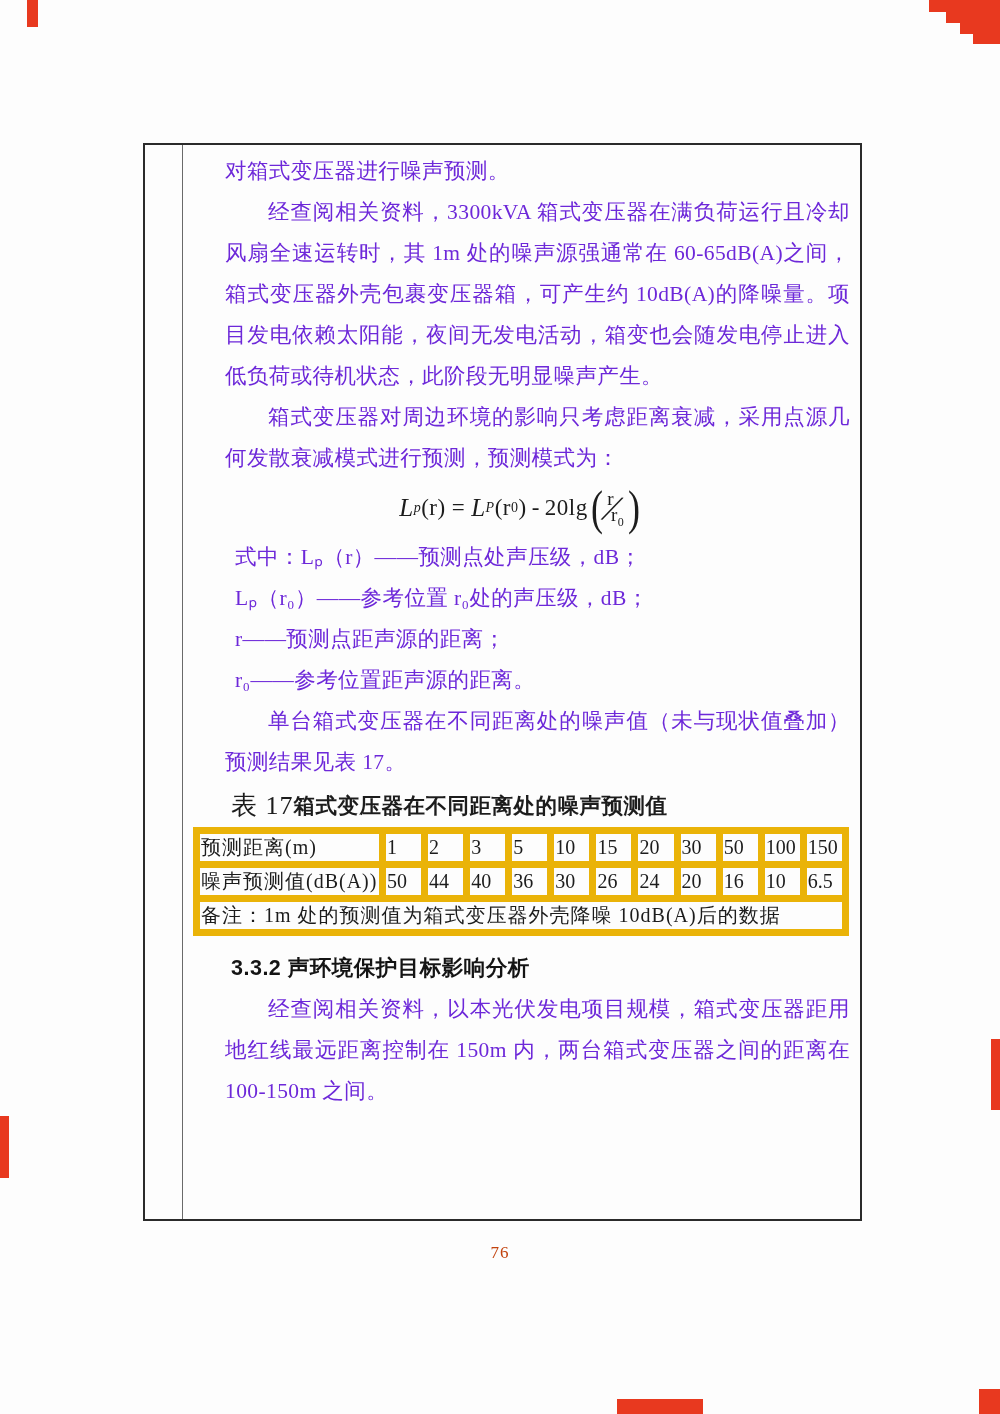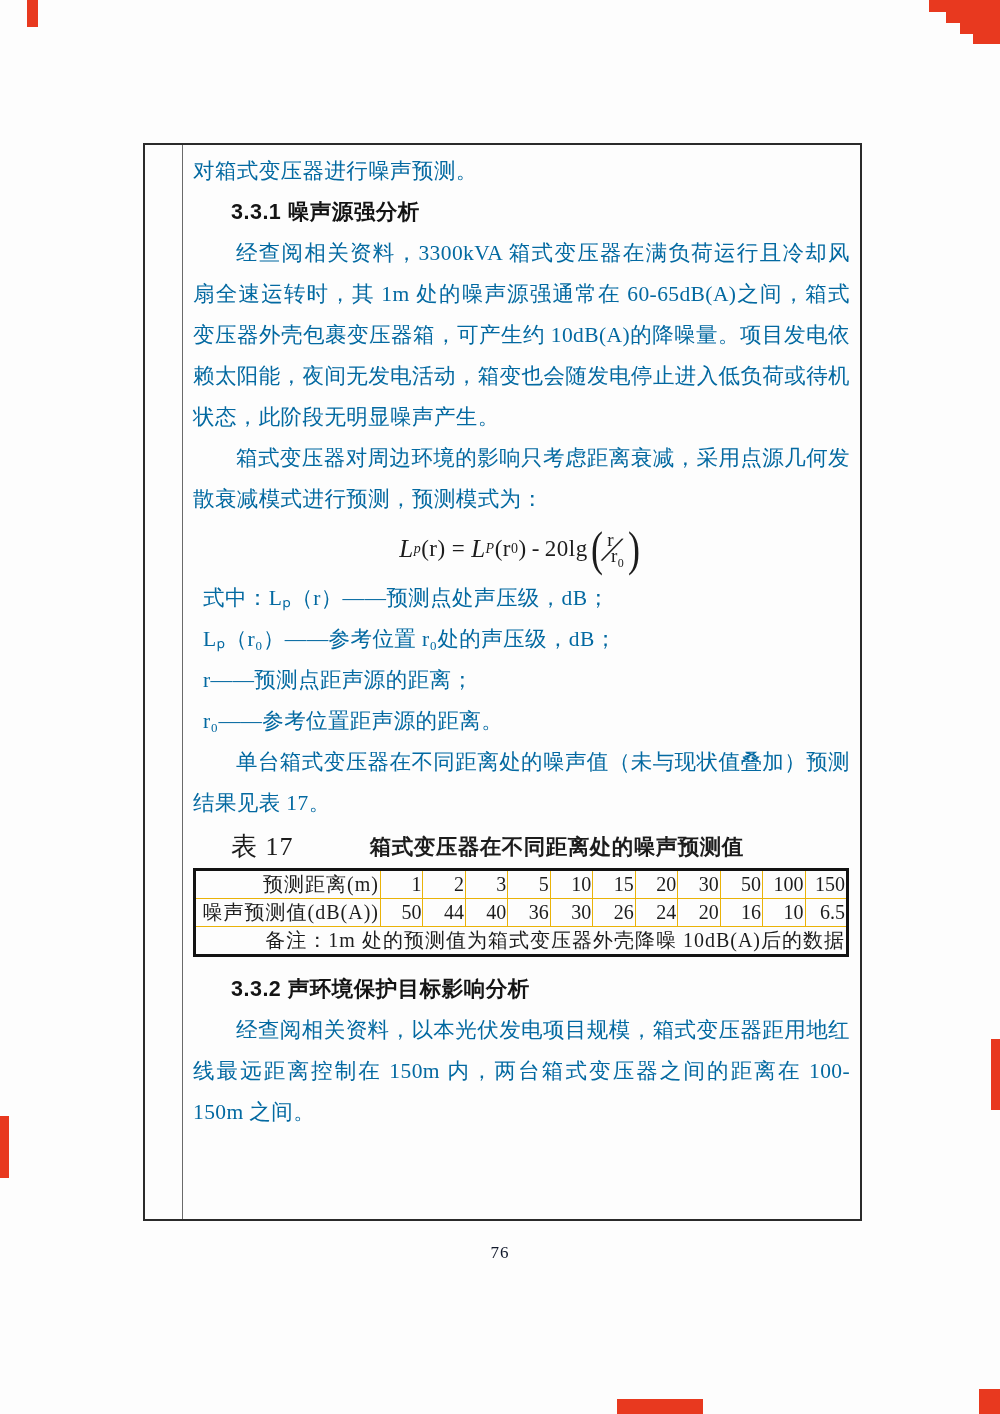--- a/index.html
+++ b/index.html
@@ -13,21 +13,21 @@
   
   .frame {
     position:absolute; left:143px; top:143px; width:719px; height:1078px;
     border:2px solid #2b2b2b; display:flex; background:#fdfdfd;
   }
   .left-col { width:38px; border-right:1px solid #6a6a6a; }
   .main-col { flex:1; padding:6px 10px 0 10px; }
 
   .line, .para, .def {
     font-size:21.5px; line-height:41px; letter-spacing:.4px;
-    text-align:justify; color:#0369a1;
+    text-align:justify; color:#6d28d9;margin-left:32px;
   }
   .para.indent { text-indent:2em; }
   .def { padding-left:10px;font-family:Liberation Serif, serif; }
   .heading {
     font-family:"Liberation Sans","DejaVu Sans",sans-serif;
     font-weight:700; font-size:21.5px; line-height:41px;
     text-indent:38px; letter-spacing:.5px; color:#141414;
   }
 
   
@@ -42,41 +42,41 @@
   .frac { display:inline-flex; align-items:center; margin:0 1px; }
   .fnum { transform:translateY(-9px); font-size:19px; }
   .fslash { font-size:38px; font-weight:100; margin:0 -5px; transform:rotate(8deg); }
   .fden { transform:translateY(9px); font-size:19px; }
   .fden sub { font-size:12px; }
 
   
   .tcaption { display:flex; align-items:center; height:40px; margin-top:2px; }
   .tcap-label { font-size:26px; margin-left:38px; letter-spacing:1px; }
   .tcap-title {
-    flex:1; text-align:center; font-weight:700; font-size:21.5px;
+    flex:1; font-weight:700; font-size:21.5px;
     font-family:"Liberation Sans","DejaVu Sans",sans-serif; letter-spacing:.5px;
     margin-right:30px;
   }
   table.t17 {
     width:656px; border-collapse:collapse; border:3px solid #121212;
     table-layout:fixed; margin-top:2px;
   }
   table.t17 td {
-    border:1px solid #eab308; text-align:right; vertical-align:middle;
+    border:7px solid #eab308; text-align:left; vertical-align:middle;
     font-size:20px; height:28px; padding:0 1px; letter-spacing:0;
   }
   table.t17 td.lbl { font-size:20px; letter-spacing:1px; }
   table.t17 td.note-cell { font-size:20px; letter-spacing:1px; height:29px; }
 
   .analysis { margin-top:19px; }
   .s332-heading { margin-top:12px; }
 
   .page-number {
     position:absolute; left:0; right:0; top:1243px; text-align:center;
-    font-size:17px; color:#0f172a; letter-spacing:1px;
+    font-size:17px; color:#c2410c; letter-spacing:1px;
   }
 
   
   .redmark { position:absolute; background:#e8391f; }
   .rm-tl  { left:27px;  top:0;      width:11px; height:27px; }
   .rm-tr1 { left:929px; top:0;      width:71px; height:12px; }
   .rm-tr2 { left:946px; top:11px;   width:54px; height:12px; }
   .rm-tr3 { left:960px; top:22px;   width:40px; height:12px; }
   .rm-tr4 { left:973px; top:33px;   width:27px; height:11px; }
   .rm-r   { left:991px; top:1039px; width:9px;  height:71px; }
@@ -98,21 +98,20 @@
   <div class="redmark rm-l" style="background: rgb(232, 57, 31);"></div>
   <div class="redmark rm-bm" style="background: rgb(232, 57, 31);"></div>
   <div class="redmark rm-br" style="background: rgb(232, 57, 31);"></div>
 
   <div class="frame">
     <div class="left-col"></div>
     <div class="main-col">
 
       <p class="line">对箱式变压器进行噪声预测。</p>
 
-      <h3 class="heading">3.3.1 噪声源强分析</h3>
 
       <p class="para indent">经查阅相关资料，3300kVA 箱式变压器在满负荷运行且冷却风扇全速运转时，其 1m 处的噪声源强通常在 60-65dB(A)之间，箱式变压器外壳包裹变压器箱，可产生约 10dB(A)的降噪量。项目发电依赖太阳能，夜间无发电活动，箱变也会随发电停止进入低负荷或待机状态，此阶段无明显噪声产生。</p>
 
       <p class="para indent">箱式变压器对周边环境的影响只考虑距离衰减，采用点源几何发散衰减模式进行预测，预测模式为：</p>
 
       <div class="formula">
         <span class="it">L</span>
           <sub>p</sub>
           <span class="rm">(r)</span>
         <span class="rm" style="margin:0 6px;">=</span>

